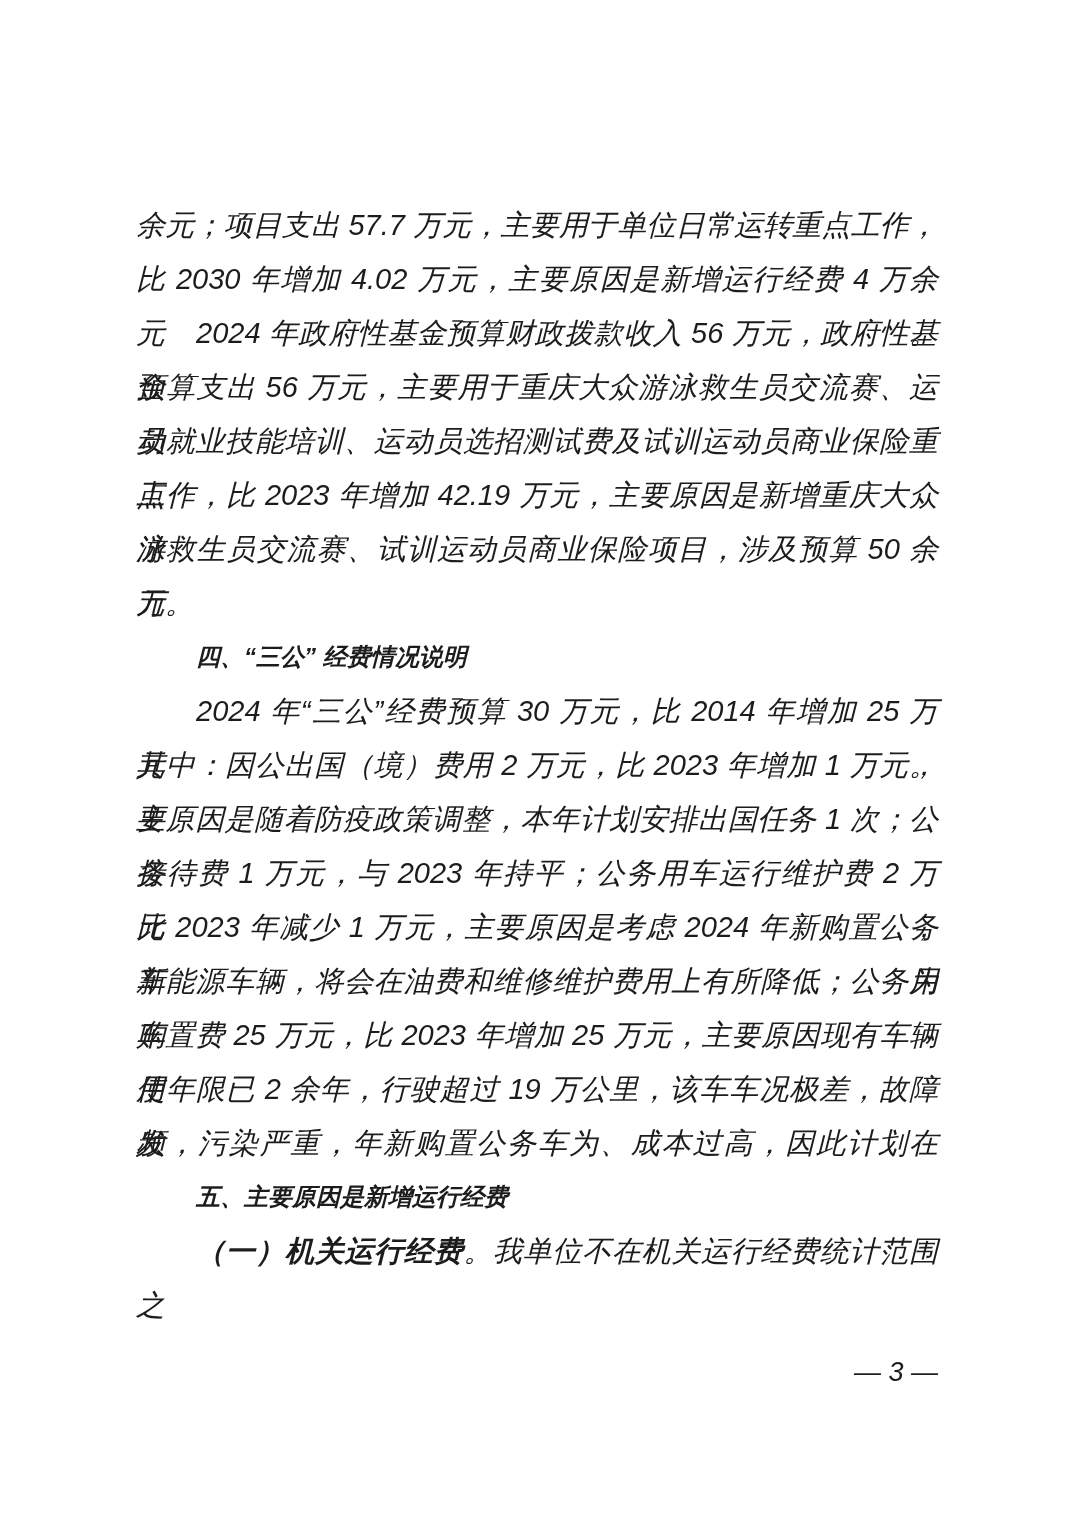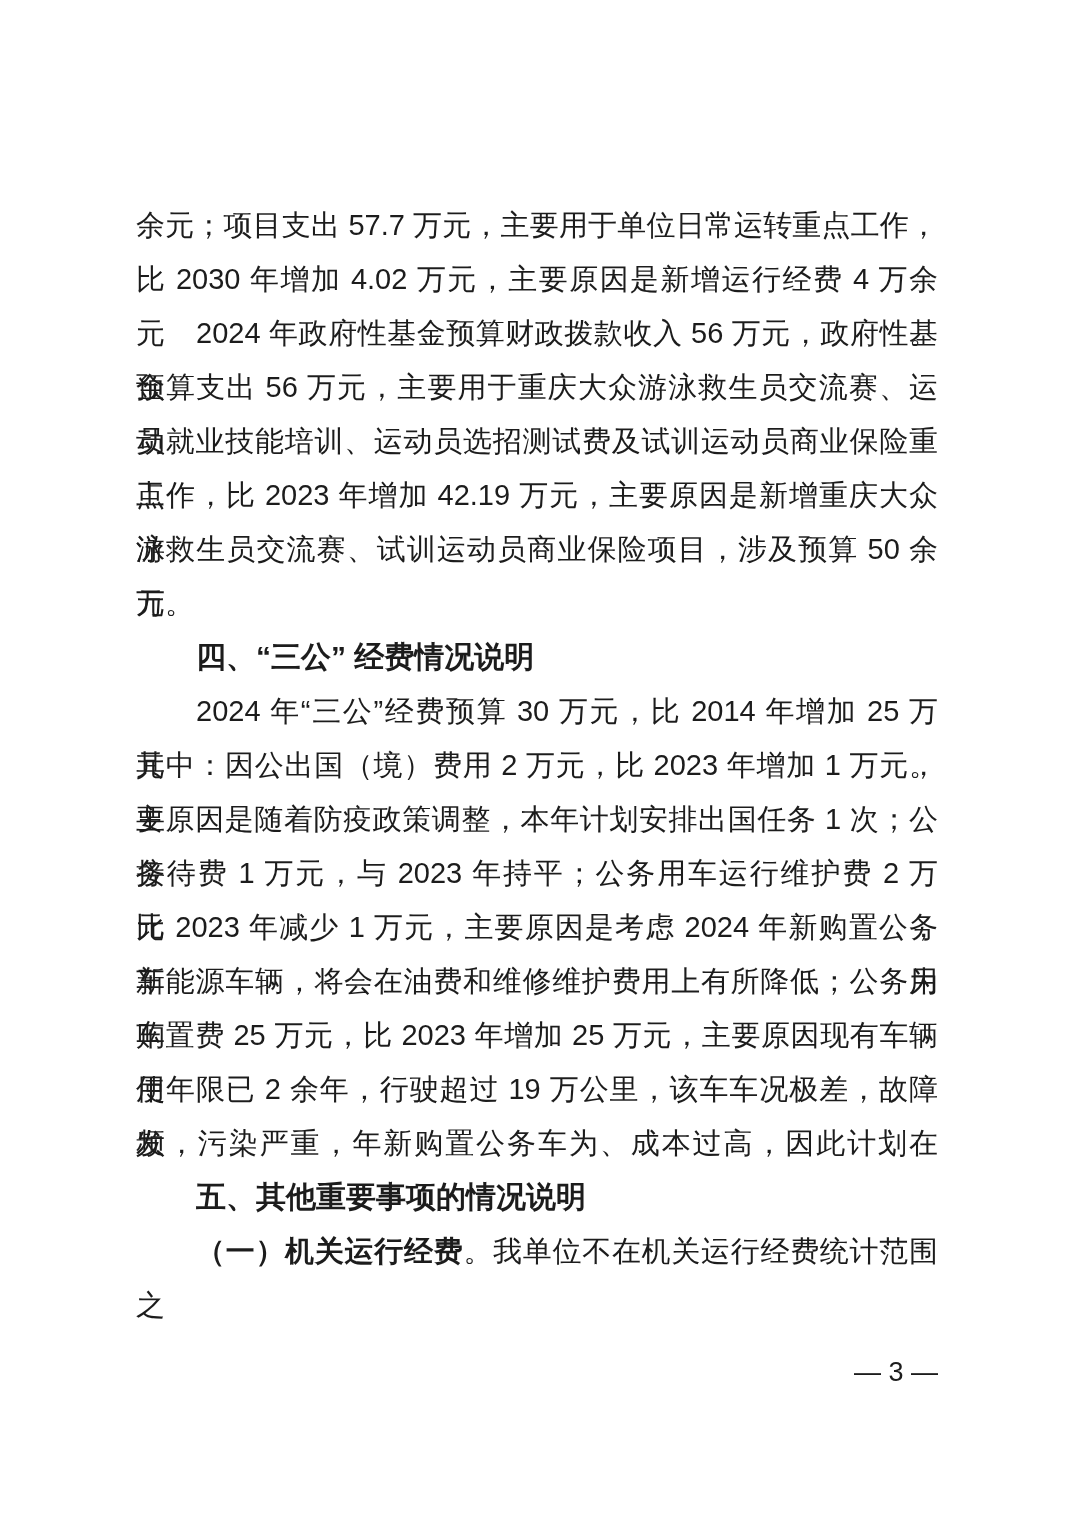--- a/index.html
+++ b/index.html
@@ -1,15 +1,15 @@
 <!DOCTYPE html>
 <html><head>
 <meta charset="utf-8">
 <style>
-  * { margin: 0; padding: 0; box-sizing: border-box; }
+  * { margin: 0; padding: 0; box-sizing: border-box; font-style: italic; }
   html, body { background: #ffffff; }
   .page {
     position: relative;
     width: 1074px;
     height: 1520px;
     background: #ffffff;
     overflow: hidden;
     font-family: "Liberation Sans", sans-serif;
     color: #1c1c1c;
   }
@@ -25,21 +25,21 @@
     font-size: 29px;
     text-align: left;
   }
   .j {
     text-align: justify;
     text-align-last: justify;
   }
   .indent { text-indent: 60px; }
   .heading {
     font-weight: 700;
-    font-size: 30px;
+    font-size: 24px;
     text-align: right;
     text-align-last: left;
   }
   .lead { font-weight: 700; }
   .page-number {
     position: absolute;
     top: 1352px;
     right: 136px;
     height: 40px;
     line-height: 40px;
@@ -64,17 +64,17 @@
     <p class="line heading indent">四、“三公” 经费情况说明</p>
     <p class="line j indent">2024 年“三公”经费预算 30 万元，比 2014 年增加 25 万元。</p>
     <p class="line j">其中：因公出国（境）费用 2 万元，比 2023 年增加 1 万元，主</p>
     <p class="line j">要原因是随着防疫政策调整，本年计划安排出国任务 1 次；公务</p>
     <p class="line j">接待费 1 万元，与 2023 年持平；公务用车运行维护费 2 万元，</p>
     <p class="line j">比 2023 年减少 1 万元，主要原因是考虑 2024 年新购置公务车为</p>
     <p class="line j">新能源车辆，将会在油费和维修维护费用上有所降低；公务用车</p>
     <p class="line j">购置费 25 万元，比 2023 年增加 25 万元，主要原因现有车辆使</p>
     <p class="line j">用年限已 2 余年，行驶超过 19 万公里，该车车况极差，故障频</p>
     <p class="line j">发，污染严重，年新购置公务车为、成本过高，因此计划在</p>
-    <p class="line heading indent">五、其他重要事项的情况说明</p>
+    <p class="line heading indent">五、主要原因是新增运行经费</p>
     <p class="line j indent"><b class="lead">（一）机关运行经费</b><span>。我单位不在机关运行经费统计范围之</span></p>
   </main>
   <div class="page-number">— 3 —</div>
 </div>
 
 </body></html>

